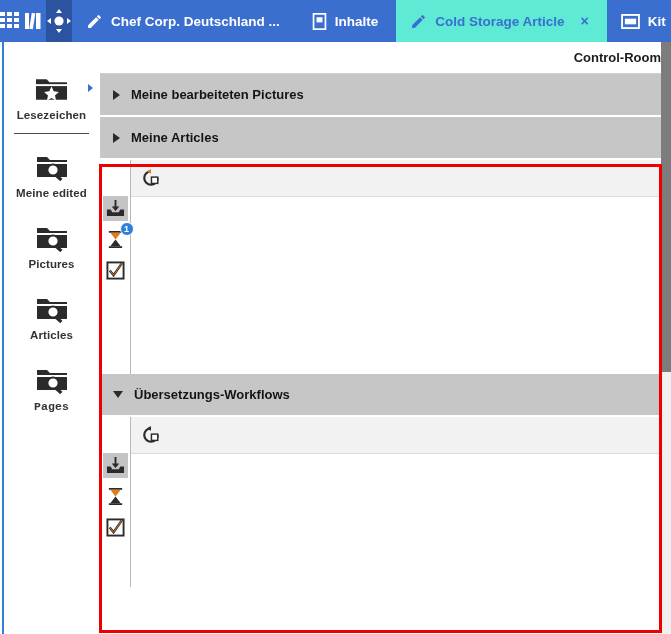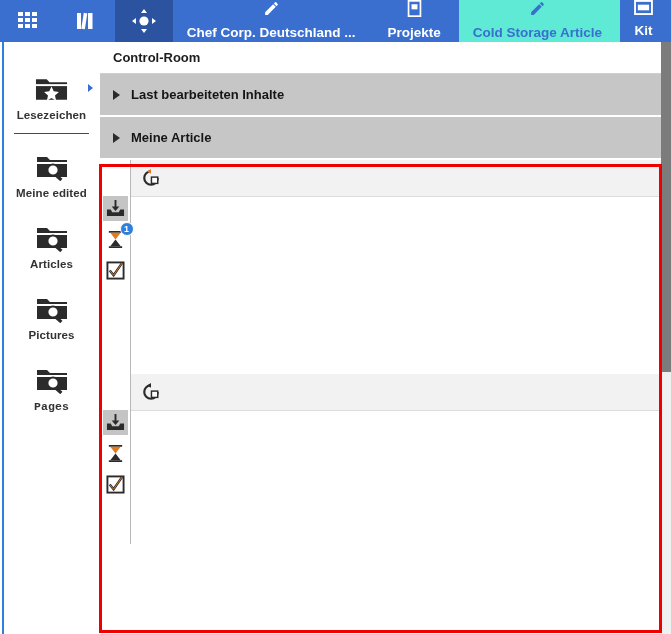--- a/index.html
+++ b/index.html
@@ -16,21 +16,21 @@
     position:absolute;left:0;top:0;width:671px;height:42px;
     background:#3b6fcf;display:flex;align-items:stretch;
   }
   .tb-icon{
     width:58px;display:flex;align-items:center;justify-content:center;
     cursor:pointer;
   }
   .tb-icon.active{background:#2b53a0;}
   .tb-tab{
     display:flex;align-items:center;gap:8px;padding:0 18px 0 14px;
-    color:#ffffff;font-weight:bold;font-size:13.5px;white-space:nowrap;cursor:pointer;flex-direction:column;
+    color:#ffffff;font-weight:bold;font-size:13.5px;white-space:nowrap;cursor:pointer;
   }
   .tb-tab.active{background:#5eead4;color:#3b6fcf;}
   .tb-tab .tabclose{
     margin-left:8px;font-size:14px;font-weight:bold;color:#3b6fcf;cursor:pointer;
   }
   .tb-tab.active .tab-ico svg{fill:#3b6fcf;}
   .tab-ico{display:inline-flex;align-items:center;}
   .tab-ico svg{fill:#ffffff;}
 
   
@@ -61,20 +61,21 @@
 
   
   .main{
     position:absolute;left:100px;top:42px;width:561px;height:592px;
     background:#ffffff;overflow:hidden;
   }
   .crumb{
     height:31px;line-height:31px;padding-left:13px;
     font-weight:bold;font-size:13px;color:#1c1c1c;border-bottom:1px solid #cfcfcf;
     background:#fff;
+    text-align:right;
   }
   .acc-head{
     height:41px;background:#c6c6c6;display:flex;align-items:center;
     padding-left:13px;gap:11px;cursor:pointer;border-bottom:2px solid #ffffff;
   }
   .acc-head .cap{font-weight:bold;font-size:13px;color:#151515;}
   .tri-right{width:0;height:0;border-left:7px solid #2a2a2a;border-top:5px solid transparent;border-bottom:5px solid transparent;}
   .tri-down{width:0;height:0;border-top:7px solid #2a2a2a;border-left:5px solid transparent;border-right:5px solid transparent;}
 
   .wf-body{display:flex;background:#ffffff;}
@@ -163,21 +164,21 @@
       <span>Chef Corp. Deutschland ...</span>
     </div>
 
     <div class="tb-tab">
       <span class="tab-ico">
         <svg width="15" height="17" viewBox="0 0 16 20" aria-hidden="true">
           <rect x="1" y="1" width="14" height="18" fill="none" stroke="#ffffff" stroke-width="2"></rect>
           <rect x="4.5" y="5" width="7" height="6" fill="#ffffff"></rect>
         </svg>
       </span>
-      <span>Projekte</span>
+      <span>Inhalte</span>
     </div>
 
     <div class="tb-tab active">
       <span class="tab-ico">
         <svg width="17" height="17" viewBox="0 0 24 24" aria-hidden="true">
             <path d="M3 17.3 V21 h3.7 L18 9.7 14.3 6 Z M20.7 6.9c.4-.4.4-1 0-1.4l-2.2-2.2a1 1 0 0 0-1.4 0L15.4 5l3.7 3.7z"></path>
           </svg>
       </span>
       <span>Cold Storage Article</span>
       <span class="tabclose">×</span>
@@ -227,33 +228,33 @@
 
     <div class="side-item" style="margin-top:8px;">
       <span class="s-ico">
         <svg width="32" height="28" viewBox="0 0 32 28" aria-hidden="true">
           <path d="M1 4 h10 l3 3 h17 v17 H1 z" fill="#2b2b2b"></path>
           <rect x="1" y="9" width="30" height="2" fill="#ffffff"></rect>
           <circle cx="17" cy="17" r="5.6" fill="#ffffff" stroke="#2b2b2b" stroke-width="2"></circle>
           <rect x="20.5" y="20.5" width="8" height="3.2" fill="#2b2b2b" transform="rotate(42 20.5 20.5)"></rect>
         </svg>
       </span>
-      <span class="s-lbl">Articles</span>
+      <span class="s-lbl">Pictures</span>
     </div>
 
     <div class="side-item" style="margin-top:8px;">
       <span class="s-ico">
         <svg width="32" height="28" viewBox="0 0 32 28" aria-hidden="true">
           <path d="M1 4 h10 l3 3 h17 v17 H1 z" fill="#2b2b2b"></path>
           <rect x="1" y="9" width="30" height="2" fill="#ffffff"></rect>
           <circle cx="17" cy="17" r="5.6" fill="#ffffff" stroke="#2b2b2b" stroke-width="2"></circle>
           <rect x="20.5" y="20.5" width="8" height="3.2" fill="#2b2b2b" transform="rotate(42 20.5 20.5)"></rect>
         </svg>
       </span>
-      <span class="s-lbl">Pictures</span>
+      <span class="s-lbl">Articles</span>
     </div>
 
     <div class="side-item" style="margin-top:8px;font-family:Liberation Mono, monospace;">
       <span class="s-ico">
         <svg width="32" height="28" viewBox="0 0 32 28" aria-hidden="true">
           <path d="M1 4 h10 l3 3 h17 v17 H1 z" fill="#2b2b2b"></path>
           <rect x="1" y="9" width="30" height="2" fill="#ffffff"></rect>
           <circle cx="17" cy="17" r="5.6" fill="#ffffff" stroke="#2b2b2b" stroke-width="2"></circle>
           <rect x="20.5" y="20.5" width="8" height="3.2" fill="#2b2b2b" transform="rotate(42 20.5 20.5)"></rect>
         </svg>
@@ -261,26 +262,26 @@
       <span class="s-lbl">Pages</span>
     </div>
   </div>
 
   <div class="main">
 
     <div class="crumb">Control-Room</div>
 
     <div class="acc-head">
       <span class="tri-right"></span>
-      <span class="cap">Last bearbeiteten Inhalte</span>
+      <span class="cap">Meine bearbeiteten Pictures</span>
     </div>
 
     <div class="acc-head">
       <span class="tri-right"></span>
-      <span class="cap">Meine Article</span>
+      <span class="cap">Meine Articles</span>
     </div>
 
     <div class="wf-body" style="height:214px;">
       <div class="wf-tabs">
         <div class="wf-tab sel" title="Inbox">
           <svg width="19" height="19" viewBox="0 0 20 20" aria-hidden="true">
             <path d="M9 1 h2 v7 h3 l-4 4.5 -4 -4.5 h3 z" fill="#2b2b2b"></path>
             <path d="M1 11 h4 l1.5 3 h7 l1.5 -3 h4 v7 H1 z" fill="#2b2b2b"></path>
           </svg>
         </div>
@@ -307,20 +308,24 @@
               <path d="M10 2.5 A7.5 7.5 0 1 0 17.5 10" fill="none" stroke="#2b2b2b" stroke-width="2.4"></path>
               <polygon points="10,0 10,5.4 5.6,2.7" fill="#e07b1f"></polygon>
               <rect x="10.5" y="9" width="7" height="7" fill="#ffffff" stroke="#2b2b2b" stroke-width="1.6"></rect>
             </svg>
           </span>
         </div>
         <div class="wf-list" style="flex:1;"></div>
       </div>
     </div>
 
+    <div class="acc-head">
+      <span class="tri-down"></span>
+      <span class="cap">Übersetzungs-Workflows</span>
+    </div>
     <div class="wf-body" style="height:170px;">
       <div class="wf-tabs">
         <div class="wf-tab sel" title="Inbox">
           <svg width="19" height="19" viewBox="0 0 20 20" aria-hidden="true">
             <path d="M9 1 h2 v7 h3 l-4 4.5 -4 -4.5 h3 z" fill="#2b2b2b"></path>
             <path d="M1 11 h4 l1.5 3 h7 l1.5 -3 h4 v7 H1 z" fill="#2b2b2b"></path>
           </svg>
         </div>
         <div class="wf-tab" title="Pending">
           <svg width="19" height="19" viewBox="0 0 20 20" aria-hidden="true">

